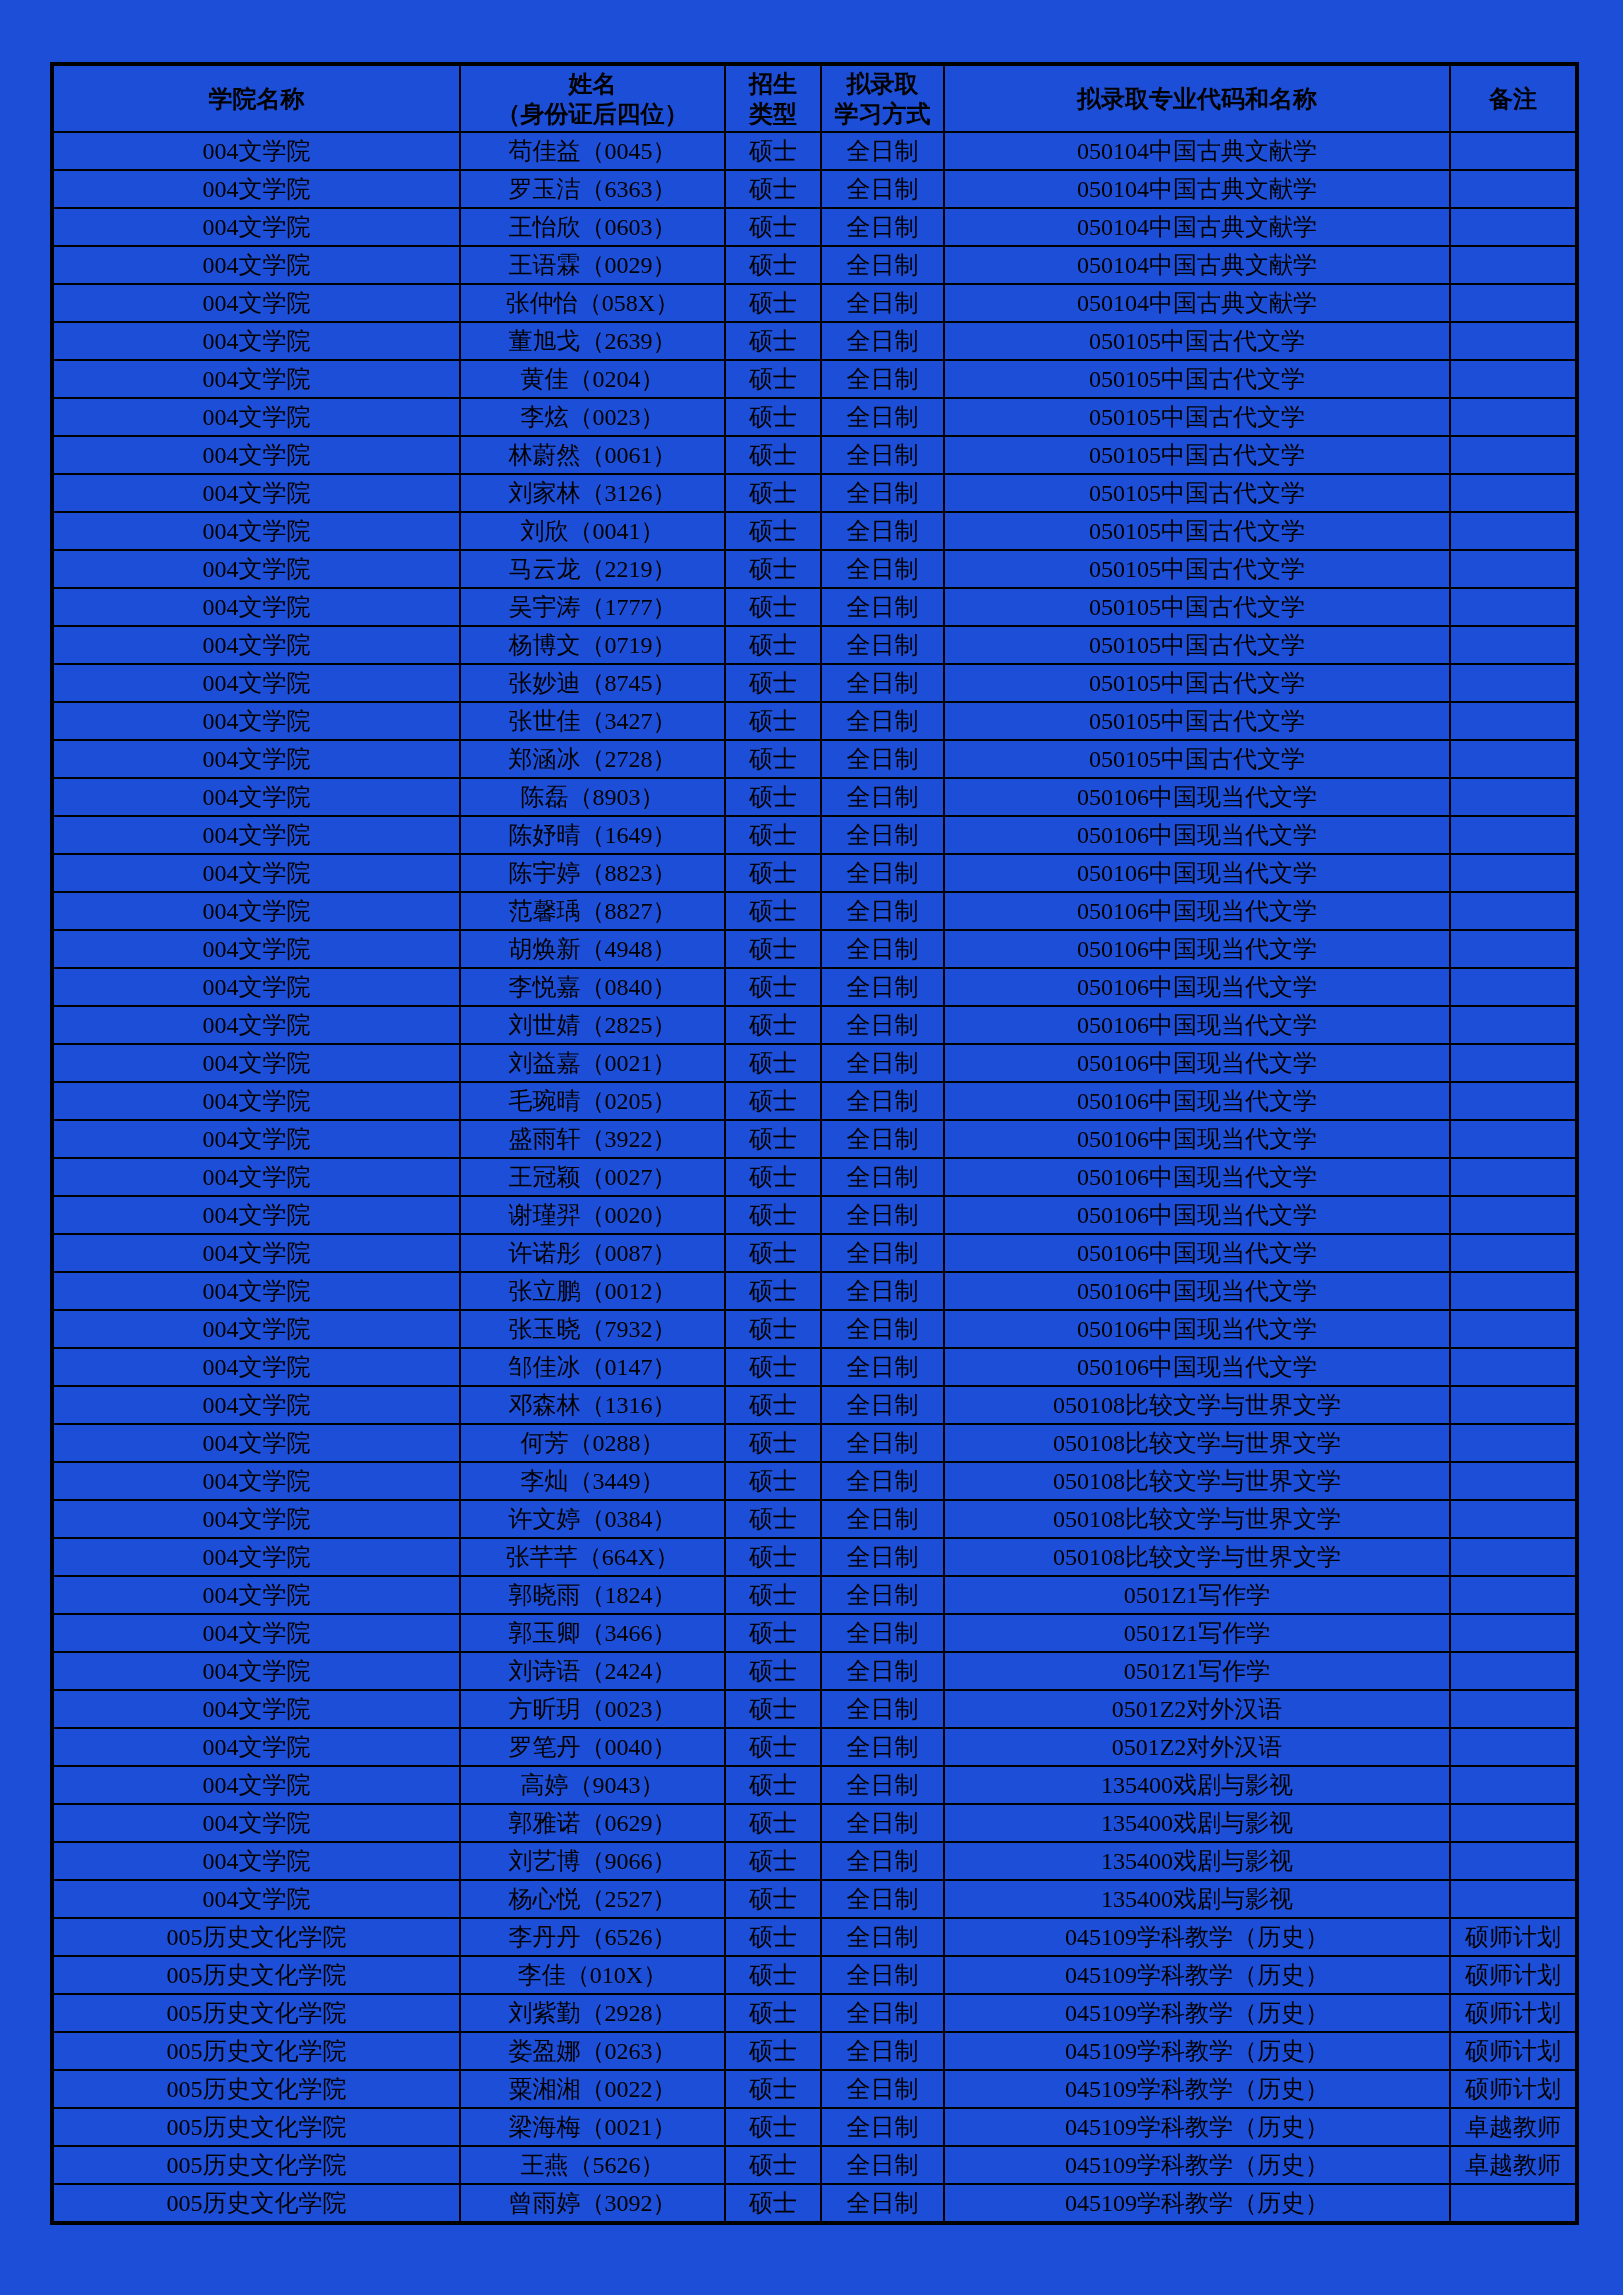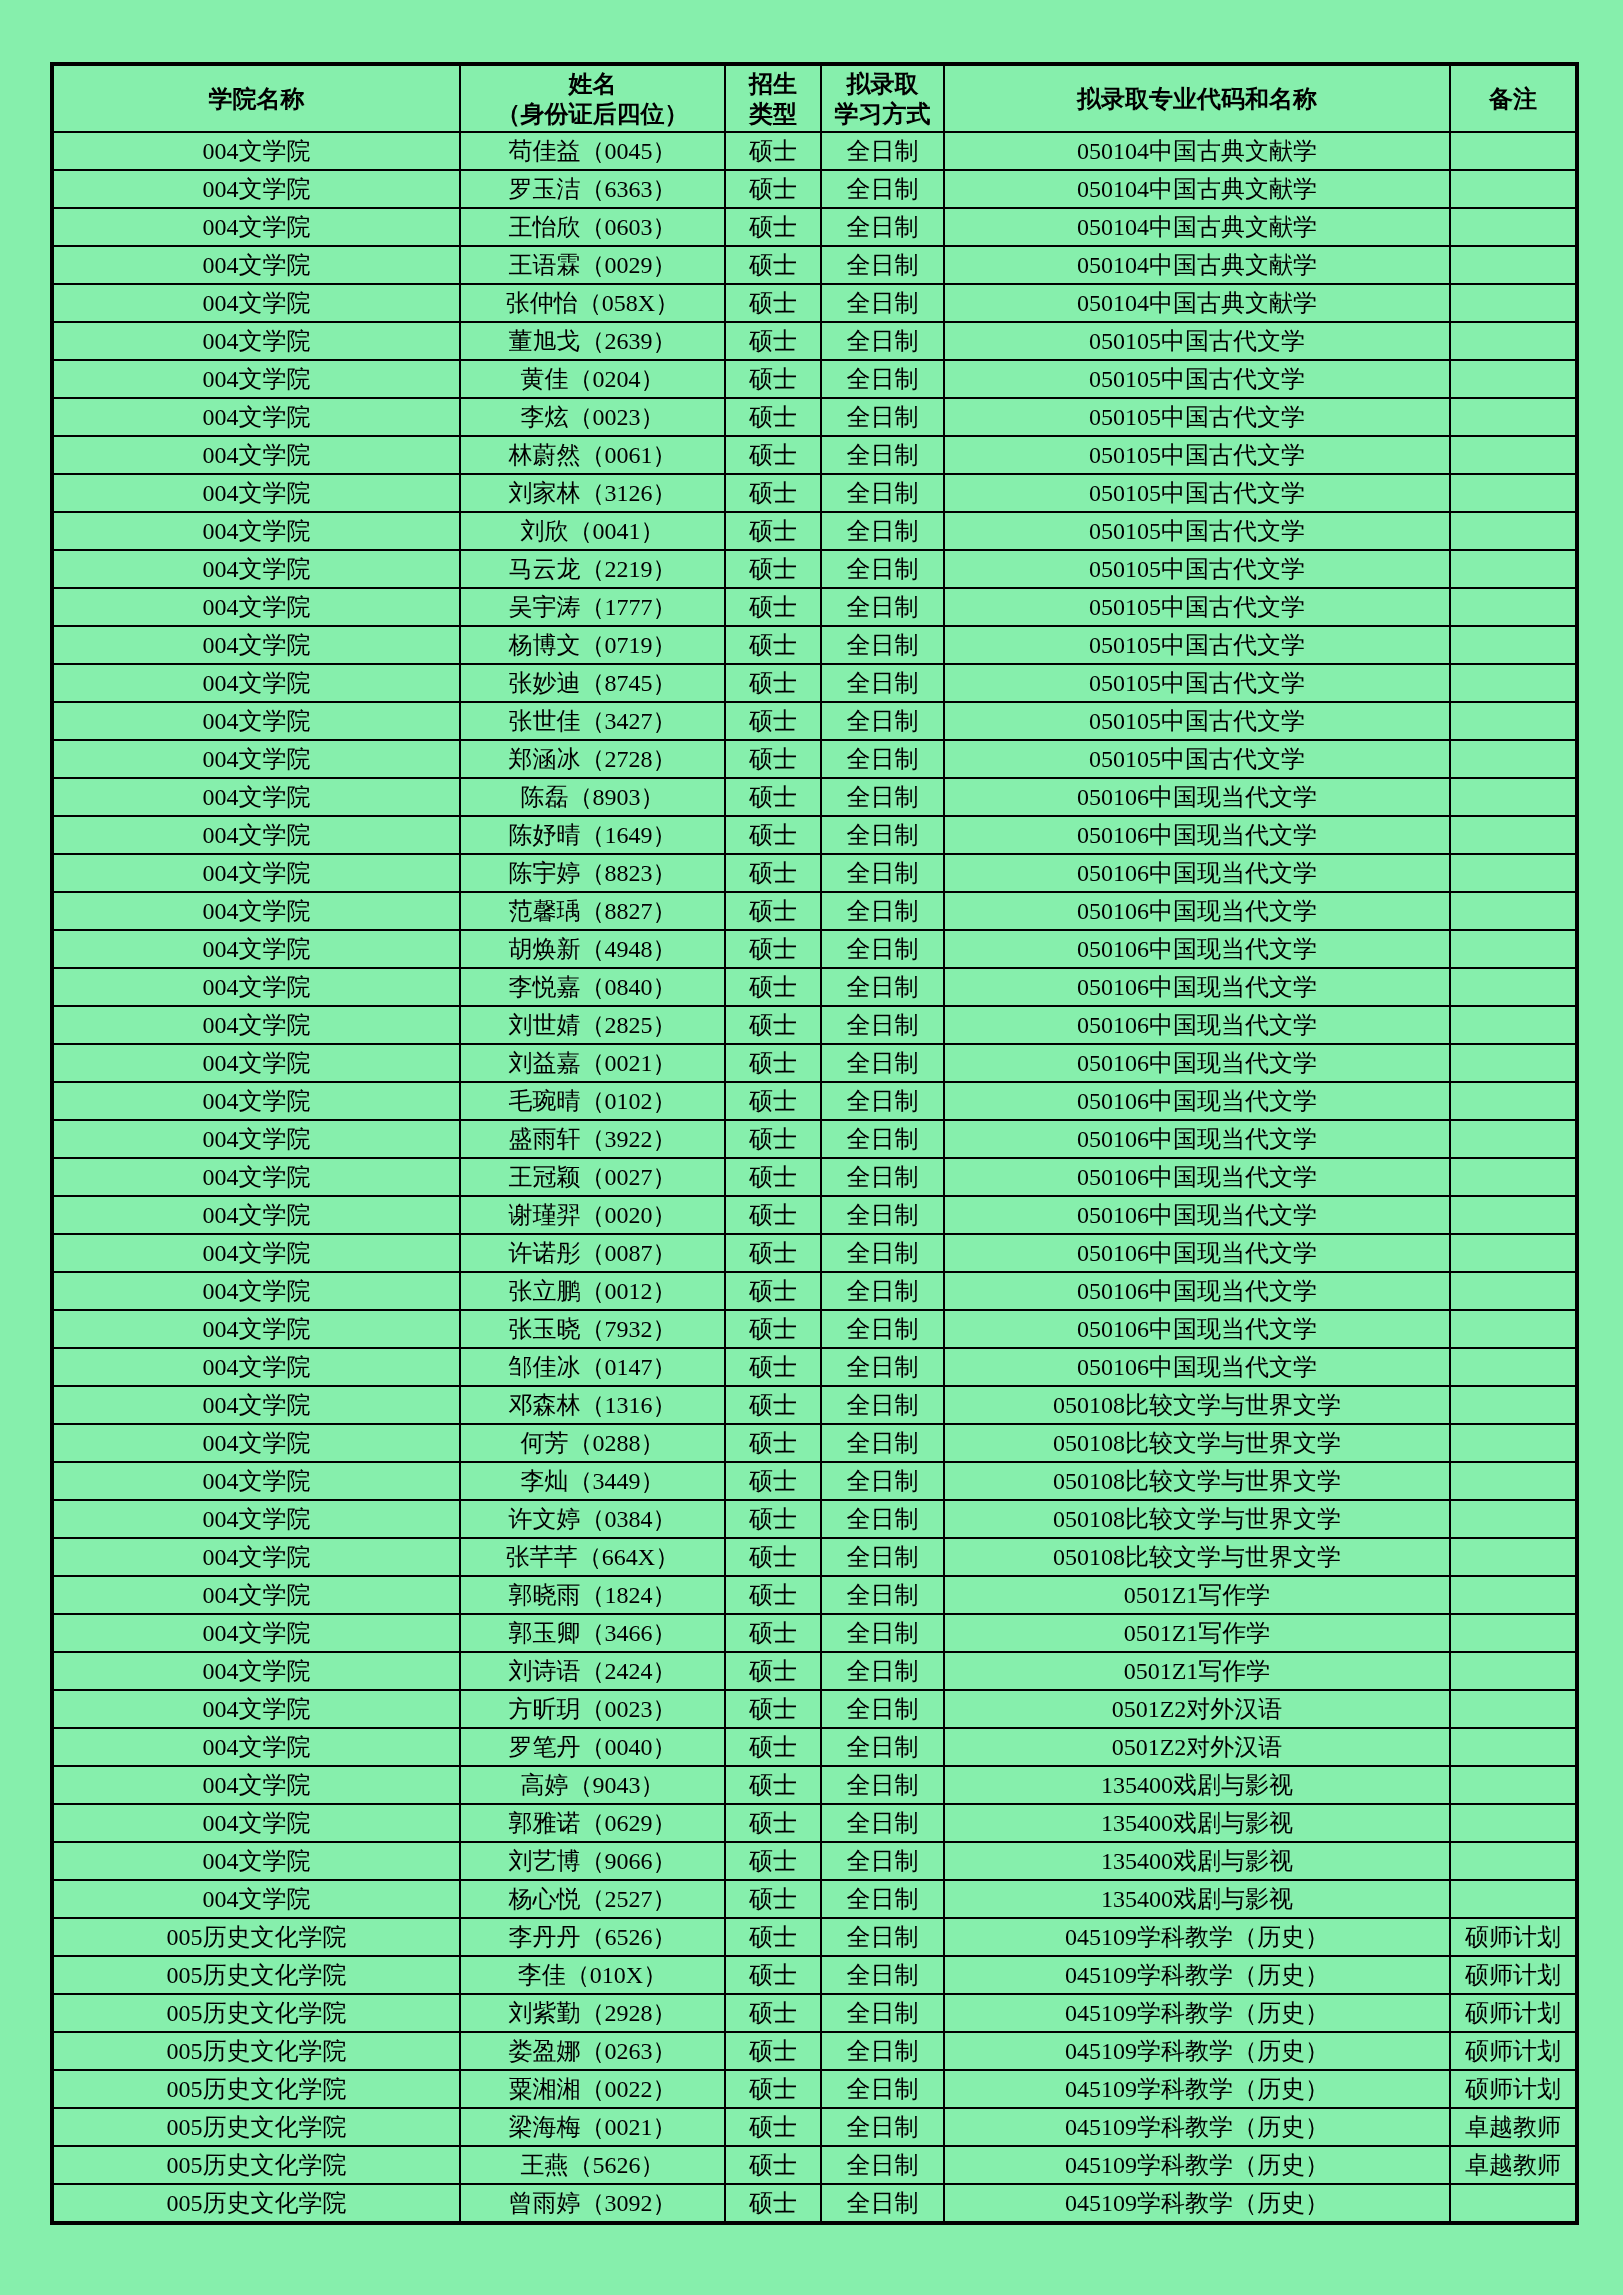--- a/index.html
+++ b/index.html
@@ -4,21 +4,21 @@
 <style>
   html, body {
     margin: 0;
     padding: 0;
     background: #ffffff;
   }
   .page {
     position: relative;
     width: 1624px;
     height: 2295px;
-    background: #86efac;
+    background: #1d4ed8;
     font-family: "Liberation Serif", "DejaVu Serif", serif;
     color: #000000;
   }
   table.admission {
     position: absolute;
     left: 50px;
     top: 62px;
     width: 1524px;
     border-collapse: collapse;
     table-layout: fixed;
@@ -276,21 +276,21 @@
         <tr>
           <td>004文学院</td>
           <td>刘益嘉（0021）</td>
           <td>硕士</td>
           <td>全日制</td>
           <td>050106中国现当代文学</td>
           <td></td>
         </tr>
         <tr>
           <td>004文学院</td>
-          <td>毛琬晴（0102）</td>
+          <td>毛琬晴（0205）</td>
           <td>硕士</td>
           <td>全日制</td>
           <td>050106中国现当代文学</td>
           <td></td>
         </tr>
         <tr>
           <td>004文学院</td>
           <td>盛雨轩（3922）</td>
           <td>硕士</td>
           <td>全日制</td>

